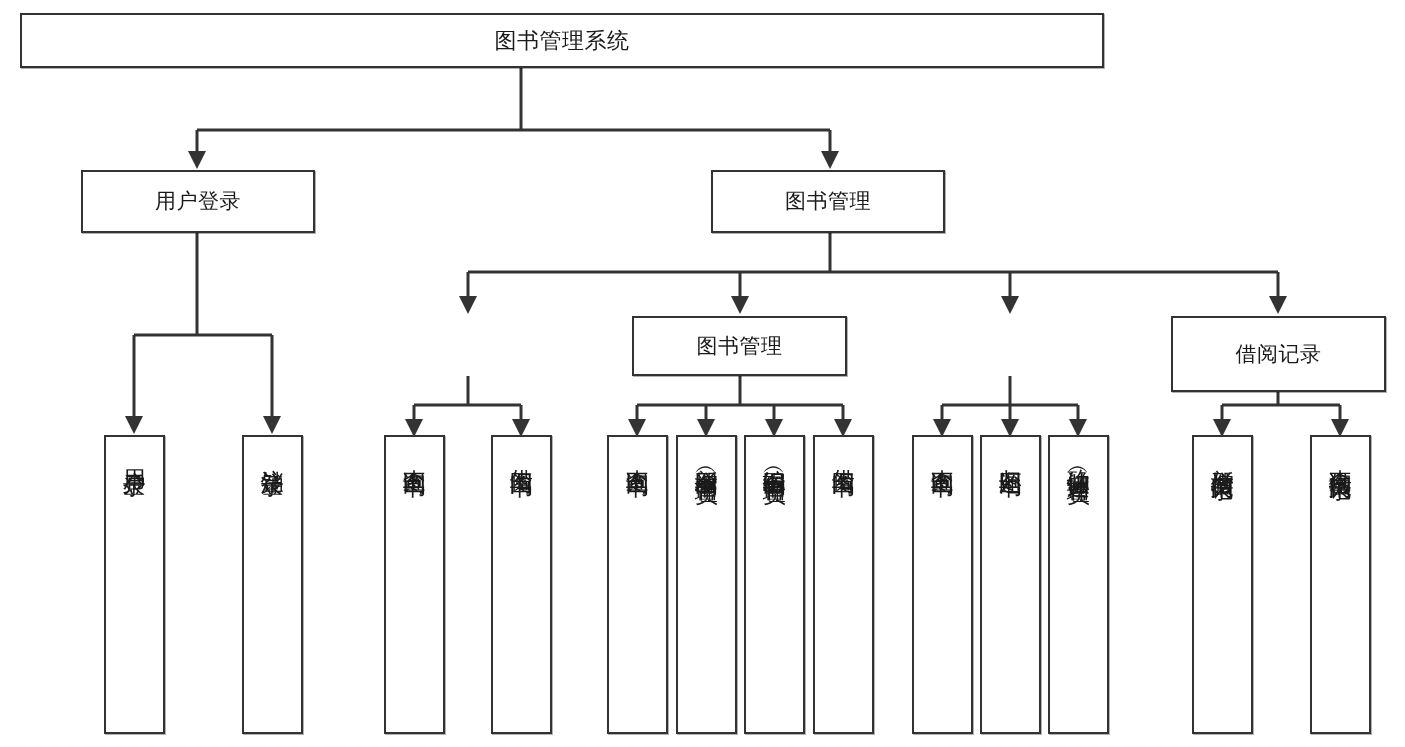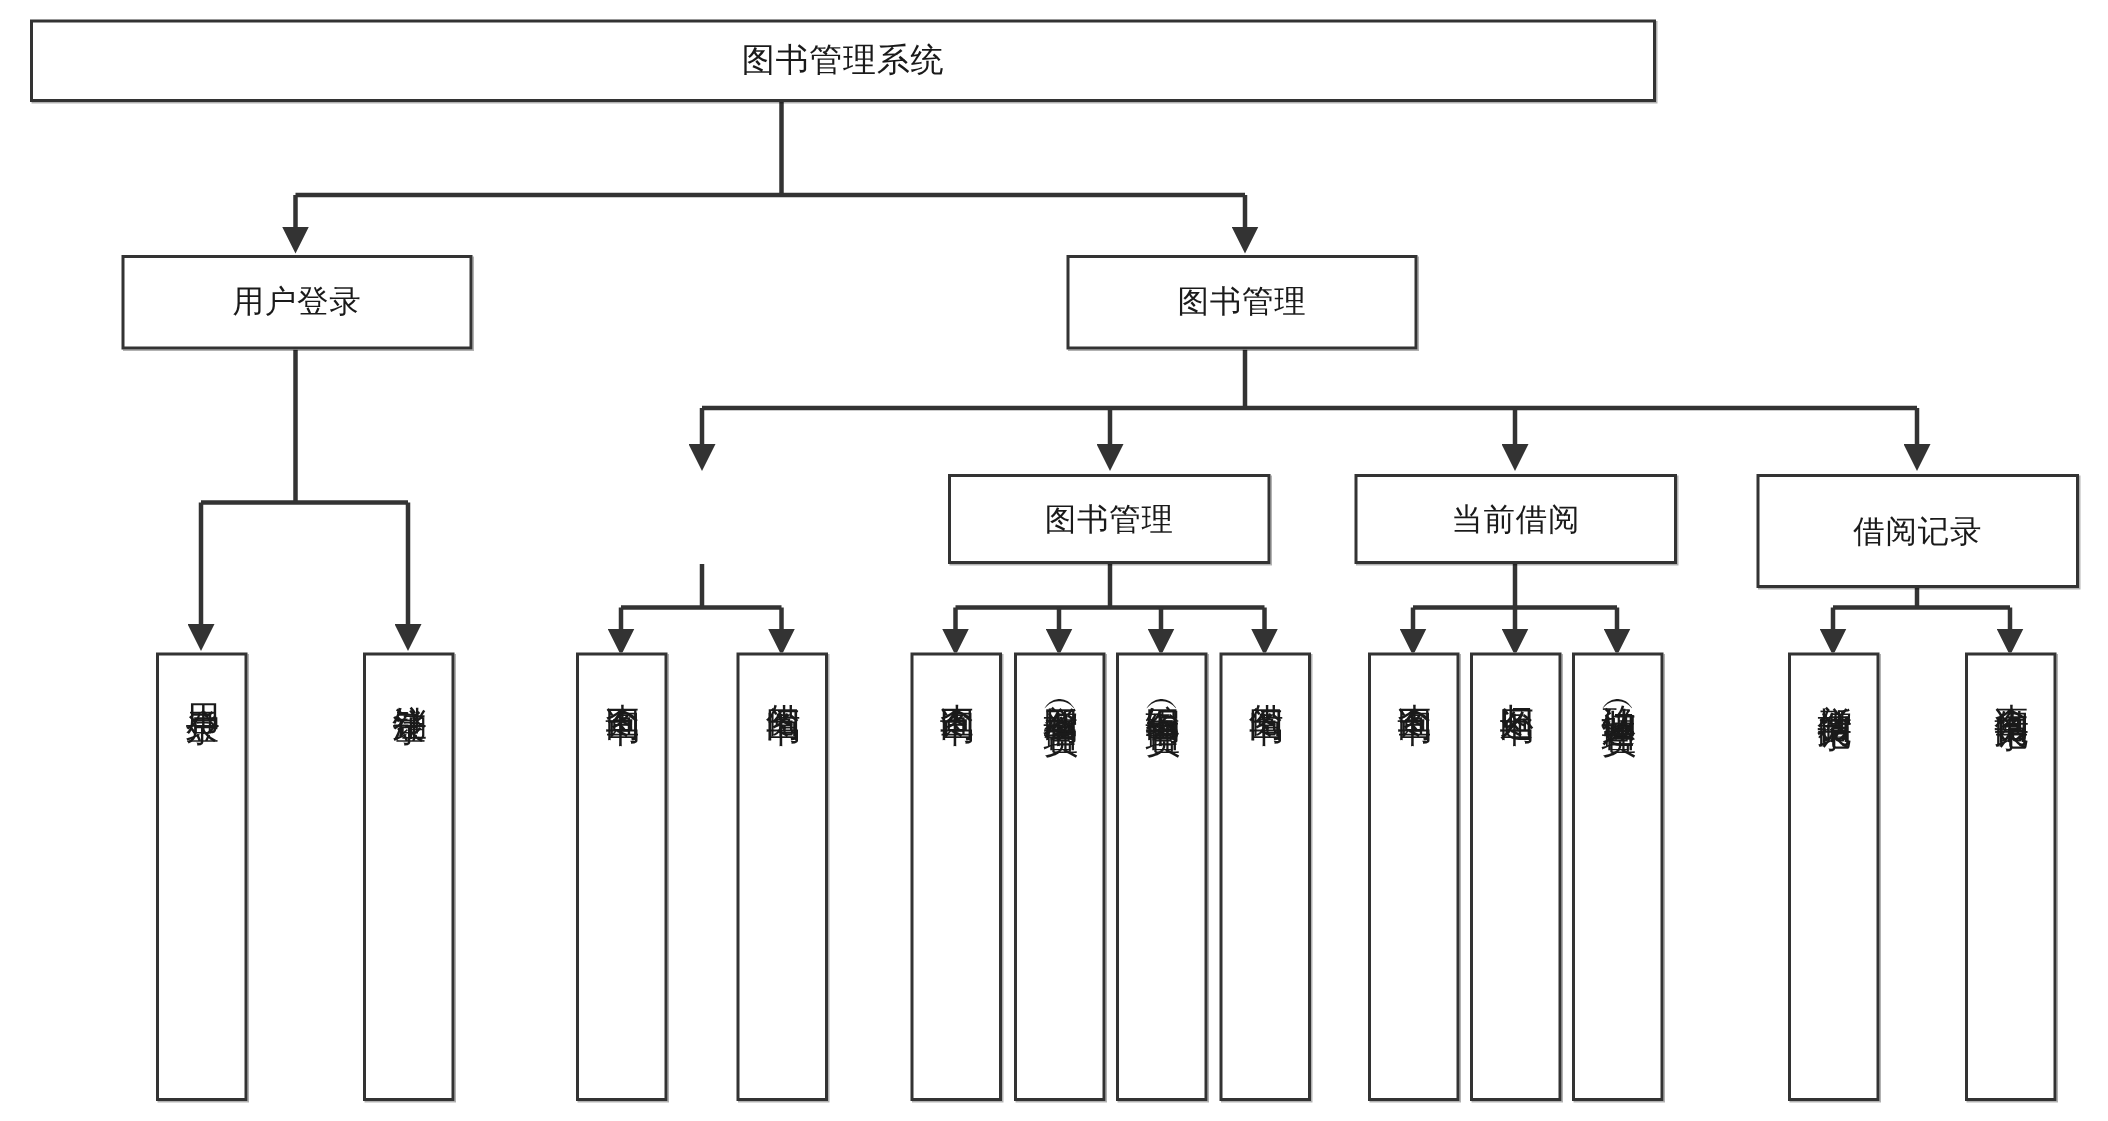--- a/index.html
+++ b/index.html
@@ -137,23 +137,20 @@
   <div class="node h" style="left:81px; top:170px; width:234px; height:63px;">
     <span class="label">用户登录</span>
   </div>
   <div class="node h" style="left:711px; top:170px; width:234px; height:63px;">
     <span class="label">图书管理</span>
   </div>
 
   <div class="node h" style="left:632px; top:316px; width:215px; height:60px;">
     <span class="label">图书管理</span>
   </div>
-  <div class="node h" style="left:903px; top:316px; width:215px; height:60px;">
-    <span class="label">当前借阅</span>
-  </div>
   <div class="node h" style="left:1171px; top:316px; width:215px; height:76px;">
     <span class="label">借阅记录</span>
   </div>
 
   <div class="node v" style="left:104px; top:435px; width:61px; height:299px;">
     <span class="label">用户登录</span>
   </div>
   <div class="node v" style="left:242px; top:435px; width:61px; height:299px;">
     <span class="label">注销登录</span>
   </div>

